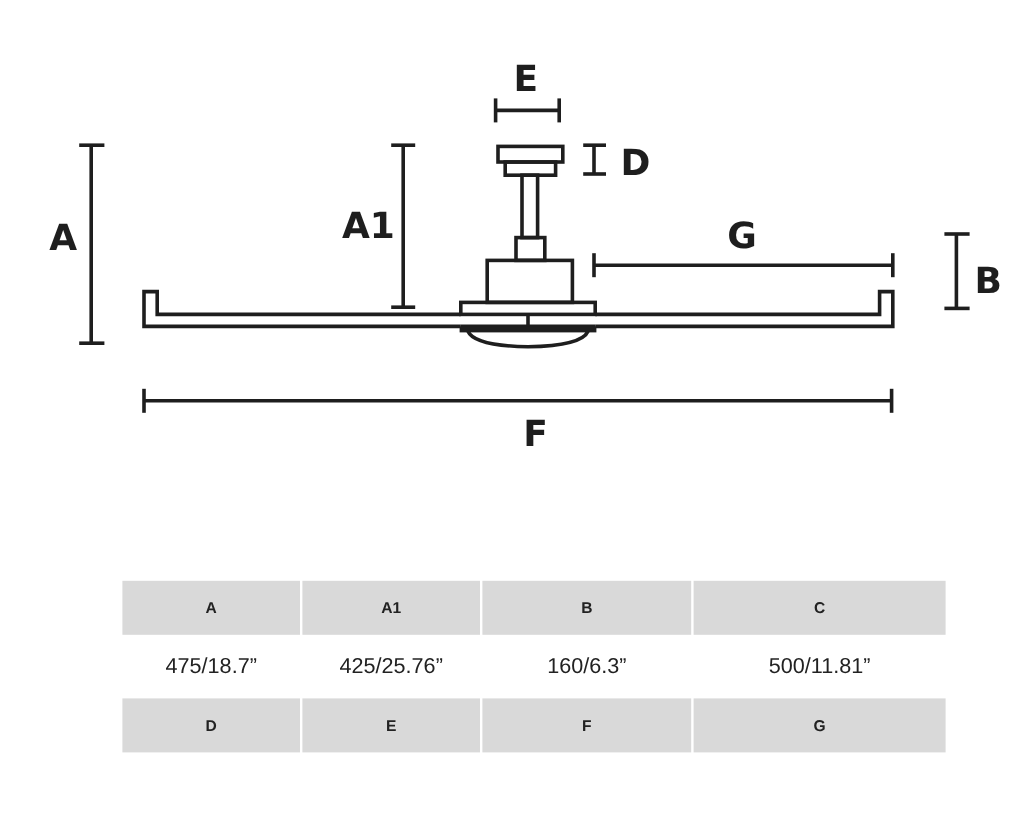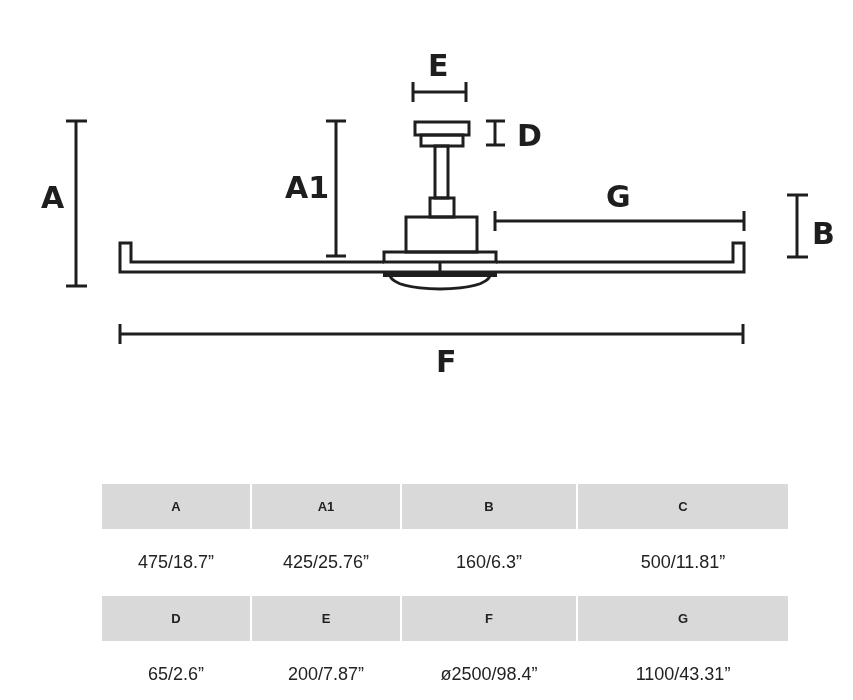--- a/index.html
+++ b/index.html
@@ -5,21 +5,21 @@
   html, body { margin: 0; padding: 0; background: #ffffff; }
   body { width: 853px; height: 700px; position: relative; overflow: hidden;
          font-family: "Liberation Sans", "DejaVu Sans", sans-serif; color: #222; }
   #drawing { position: absolute; left: 0; top: 0; width: 853px; height: 420px; }
   .dim-label { font-family: "DejaVu Sans", sans-serif; font-weight: bold; font-size: 30px; fill: #1e1e1e; }
   .ln { stroke: #1e1e1e; stroke-width: 3; fill: none; }
   .ln-fill { fill: #1e1e1e; stroke: none; }
   #dim-table { position: absolute; left: 102px; top: 484px; border-collapse: separate; border-spacing: 2px 0; margin-left: -2px; }
   #dim-table td { padding: 0; text-align: center; }
   .hdr { background: #d9d9d9; height: 45px; font-weight: bold; font-size: 13px; color: #222; }
-  .val { height: 67px; font-size: 18px; color: #222; vertical-align: middle; }
+  .val { height: 53px; font-size: 18px; color: #222; vertical-align: middle; }
   .c1 { width: 148px; } .c2 { width: 148px; } .c3 { width: 174px; } .c4 { width: 210px; }
 </style>
 </head>
 <body>
 
 <svg id="drawing" viewBox="0 0 853 420" xmlns="http://www.w3.org/2000/svg">
 
   <g>
     <line class="ln" x1="76" y1="121" x2="76" y2="286"></line>
     <line class="ln" x1="66" y1="121" x2="87" y2="121"></line>
@@ -106,20 +106,14 @@
     <td class="val">425/25.76”</td>
     <td class="val">160/6.3”</td>
     <td class="val">500/11.81”</td>
   </tr>
   <tr>
     <td class="hdr c1">D</td>
     <td class="hdr c2">E</td>
     <td class="hdr c3">F</td>
     <td class="hdr c4">G</td>
   </tr>
-  <tr>
-    <td class="val">65/2.6”</td>
-    <td class="val">200/7.87”</td>
-    <td class="val">ø2500/98.4”</td>
-    <td class="val">1100/43.31”</td>
-  </tr>
 </tbody>
   </table>
 
 </body></html>

